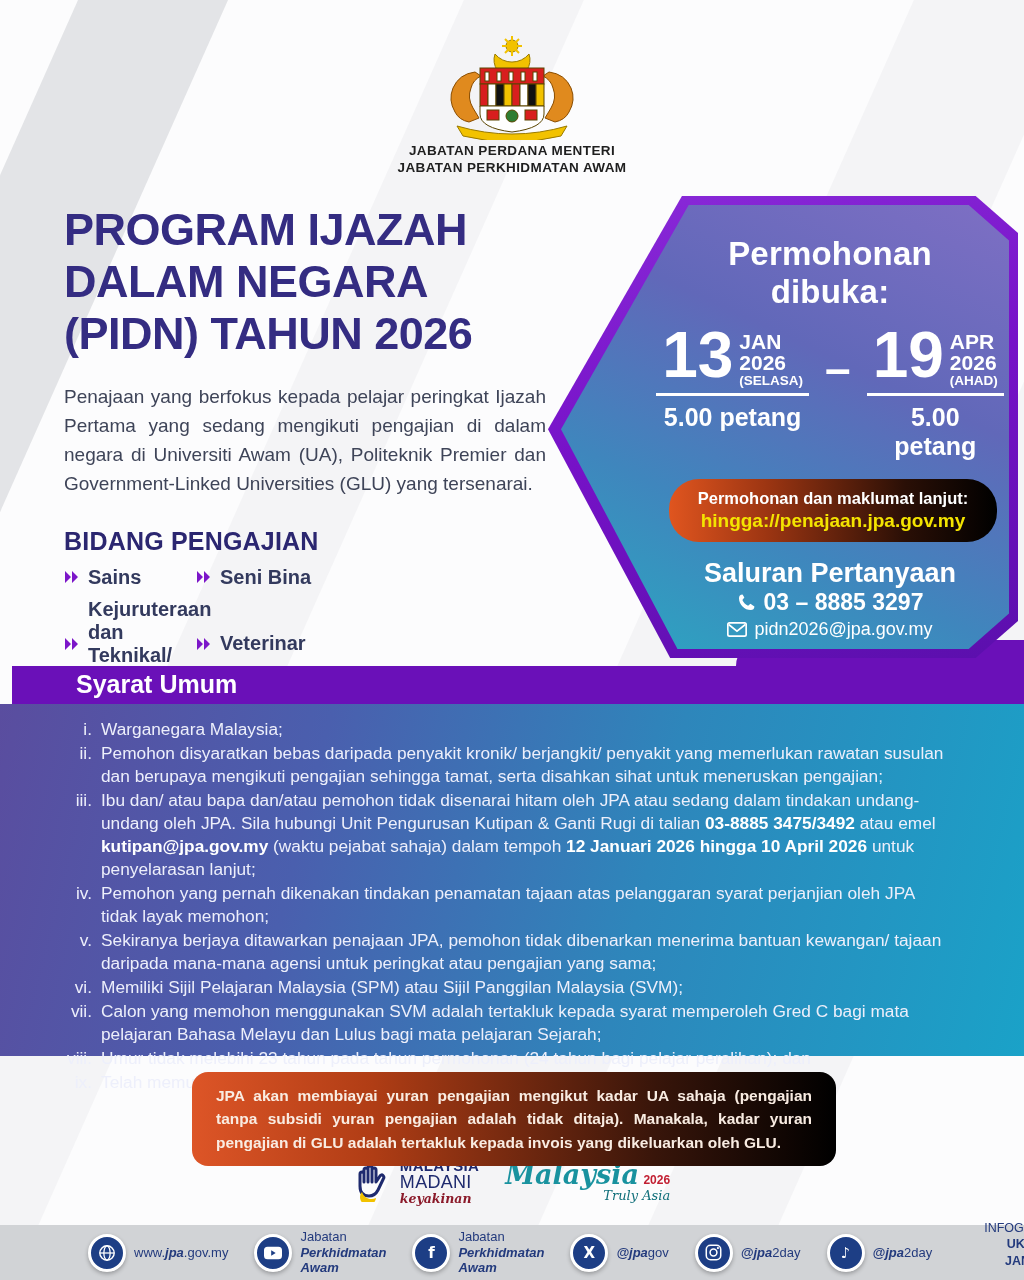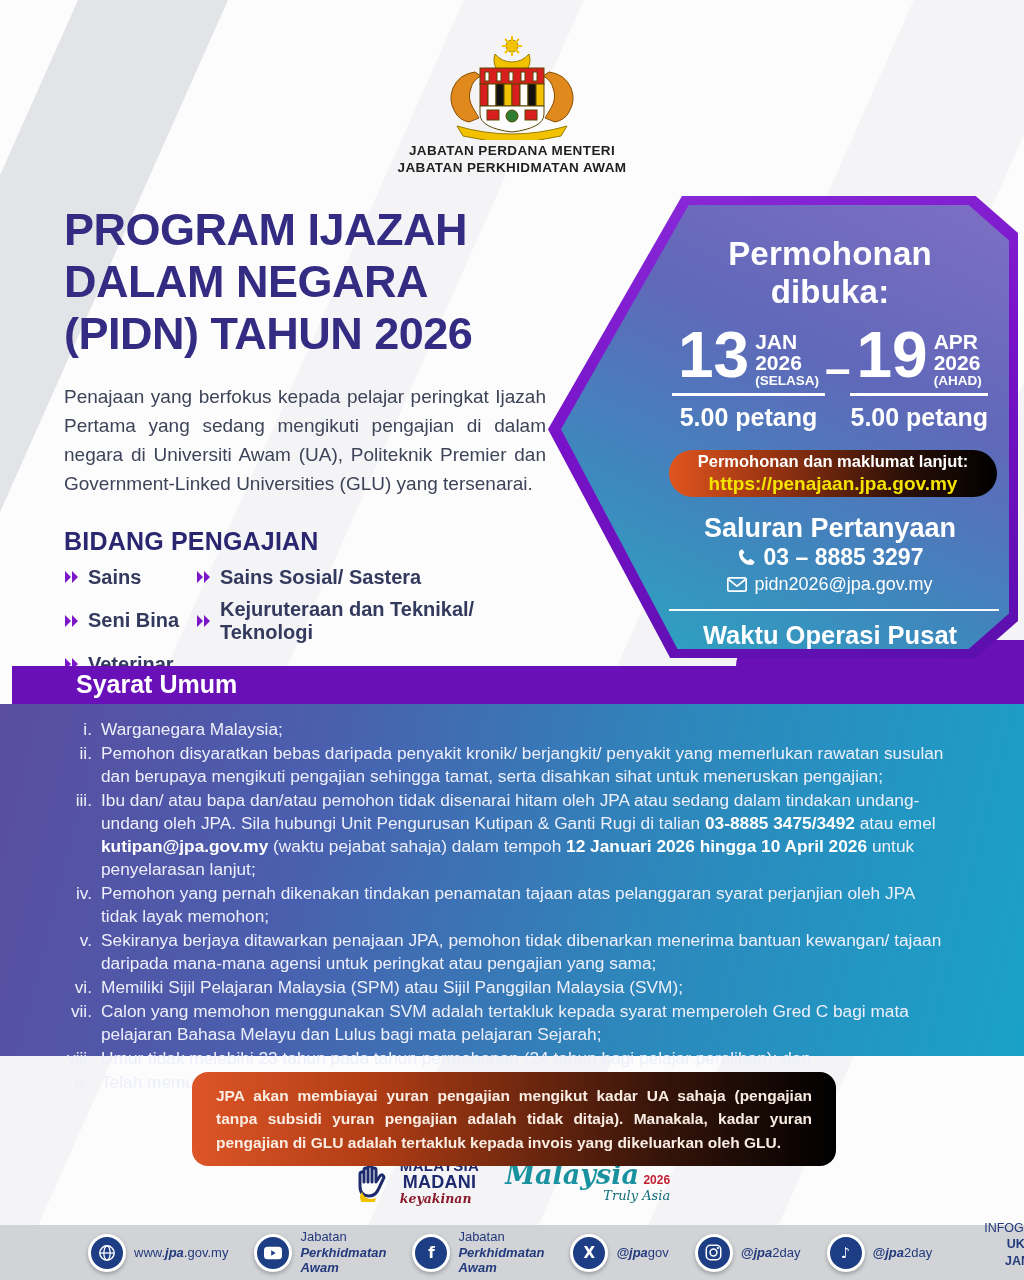--- a/index.html
+++ b/index.html
@@ -28,31 +28,31 @@
 
   
   .hex-outer{position:absolute;left:548px;top:196px;width:470px;height:462px;z-index:3;
     background:linear-gradient(165deg,#8a2bd9 0%,#7712c8 45%,#5b0fad 100%);
     clip-path:polygon(28.5% 0%,91% 0%,100% 8%,100% 92%,91% 100%,26% 100%,0% 50.5%);}
   .hex-inner{position:absolute;top:9px;bottom:9px;left:13px;right:9px;
     background:linear-gradient(205deg,#7e6fc4 0%,#6168b9 36%,#3f86bd 68%,#2aa8c2 100%);
     clip-path:polygon(28.5% 0%,91% 0%,100% 8%,100% 92%,91% 100%,26% 100%,0% 50.5%);}
   .hex-content{position:absolute;inset:0;padding:30px 18px 0 108px;text-align:center;color:#fff;}
   .hex-title{font-size:33px;font-weight:800;letter-spacing:.2px;}
-  .daterow{margin-top:14px;display:flex;justify-content:center;align-items:flex-start;}
+  .daterow{margin-top:14px;display:flex;justify-content:center;align-items:flex-start;gap:16px;}
   .dunit{display:inline-block;}
   .dtop{display:flex;align-items:flex-start;gap:6px;border-bottom:3px solid #fff;padding:0 6px 5px 6px;}
   .dday{font-size:64px;font-weight:800;line-height:.95;}
   .dstack{text-align:left;line-height:1.02;padding-top:6px;}
   .dmon{font-size:21px;font-weight:800;}
   .dyr{font-size:21px;font-weight:800;}
   .dwk{font-size:13.5px;font-weight:700;}
   .dtime{margin-top:7px;font-size:25px;font-weight:800;}
   .ddash{font-size:46px;font-weight:800;margin-top:16px;}
-  .infobox{margin:18px auto 0 auto;width:312px;border-radius:30px;padding:2px 8px;
+  .infobox{margin:18px auto 0 auto;width:312px;border-radius:30px;padding:10px 8px;
     background:linear-gradient(90deg,#e0551f 0%,#9c3512 30%,#2a0f06 72%,#000 100%);}
   .infobox .l1{color:#fff;font-size:16.5px;font-weight:800;}
   .infobox .l2{color:#f4e400;font-size:19px;font-weight:800;margin-top:2px;}
   .saluran-h{margin-top:16px;font-size:27px;font-weight:800;}
   .phone-line{font-size:23px;font-weight:800;display:flex;justify-content:center;align-items:center;gap:8px;}
   .email-line{margin-top:3px;font-size:18px;font-weight:500;display:flex;justify-content:center;align-items:center;gap:7px;}
   .hex-div{margin:14px auto 0 auto;width:330px;border-top:2px solid rgba(255,255,255,.95);}
   .waktu-h{margin-top:10px;font-size:25.5px;font-weight:800;}
   .waktu-sub{font-size:15.5px;font-weight:600;margin-top:0px;}
   .waktu-row{margin-top:12px;display:flex;justify-content:center;align-items:center;gap:10px;}
@@ -88,21 +88,21 @@
     border-radius:16px;padding:12px 24px;z-index:1;
     background:linear-gradient(90deg,#dd5527 0%,#b03d15 28%,#38150a 72%,#000 100%);}
   .notebox p{margin:0;color:#f9ece2;font-size:15.5px;font-weight:600;line-height:1.5;text-align:justify;}
 
   
   .logos{position:absolute;left:0;right:0;top:1158px;display:flex;justify-content:center;
     align-items:center;gap:26px;}
   .madani{display:flex;align-items:center;gap:8px;}
   .madani-text{line-height:1;}
   .madani-l1{color:#1e2a6e;font-size:15px;font-weight:800;letter-spacing:.3px;}
-  .madani-l2{color:#1e2a6e;font-size:18px;font-weight:700;letter-spacing:.3px;text-align:center;}
+  .madani-l2{color:#1e2a6e;font-size:18px;font-weight:400;letter-spacing:.3px;}
   .madani-scr{color:#8b1a2a;font-size:12.5px;font-style:italic;font-weight:700;
     font-family:"DejaVu Serif",serif;margin-top:2px;}
   .visitmy{position:relative;text-align:left;line-height:1;}
   .vm-visit{color:#c22033;font-size:10.5px;font-weight:800;position:absolute;left:58px;top:-4px;}
   .vm-name{color:#19929f;font-size:27px;font-weight:800;font-family:"DejaVu Serif",serif;font-style:italic;}
   .vm-year{color:#c22033;font-size:12px;font-weight:800;}
   .vm-tag{color:#0f6e79;font-size:13px;font-style:italic;font-family:"DejaVu Serif",serif;
     text-align:right;margin-top:1px;}
 
   
@@ -192,26 +192,20 @@
         <div class="bitem">
           <svg width="16" height="14" viewBox="0 0 16 14" class="chev">
             <path d="M1 1 L7 7 L1 13 Z M8 1 L14 7 L8 13 Z" fill="#7c16c9"></path>
           </svg>
           <span>Sains</span>
         </div>
         <div class="bitem">
           <svg width="16" height="14" viewBox="0 0 16 14" class="chev">
             <path d="M1 1 L7 7 L1 13 Z M8 1 L14 7 L8 13 Z" fill="#7c16c9"></path>
           </svg>
-          <span>Sains Sosial/ Sastera</span>
-        </div>
-        <div class="bitem">
-          <svg width="16" height="14" viewBox="0 0 16 14" class="chev">
-            <path d="M1 1 L7 7 L1 13 Z M8 1 L14 7 L8 13 Z" fill="#7c16c9"></path>
-          </svg>
           <span>Seni Bina</span>
         </div>
         <div class="bitem">
           <svg width="16" height="14" viewBox="0 0 16 14" class="chev">
             <path d="M1 1 L7 7 L1 13 Z M8 1 L14 7 L8 13 Z" fill="#7c16c9"></path>
           </svg>
           <span>Kejuruteraan dan Teknikal/ Teknologi</span>
         </div>
         <div class="bitem">
           <svg width="16" height="14" viewBox="0 0 16 14" class="chev">
@@ -249,21 +243,21 @@
                 <div class="dyr">2026</div>
                 <div class="dwk">(AHAD)</div>
               </span>
             </div>
             <div class="dtime">5.00 petang</div>
           </div>
         </div>
 
         <div class="infobox">
           <div class="l1">Permohonan dan maklumat lanjut:</div>
-          <div class="l2">https://penajaan.jpa.gov.my</div>
+          <div class="l2">hingga://penajaan.jpa.gov.my</div>
         </div>
 
         <div class="saluran-h">Saluran Pertanyaan</div>
         <div class="phone-line">
           <svg width="19" height="19" viewBox="0 0 24 24">
             <path d="M7 2 C4 2 2.5 4 2.5 6.5 c0 8 7 15 15 15 2.5 0 4.5-1.5 4.5-4.5 l-5-3.5 -3 2.5 c-3-1.2-6-4.2-7.2-7.2 l2.5-3 z" fill="#fff"></path>
           </svg>
           <span>03 – 8885 3297</span>
         </div>
         <div class="email-line">

